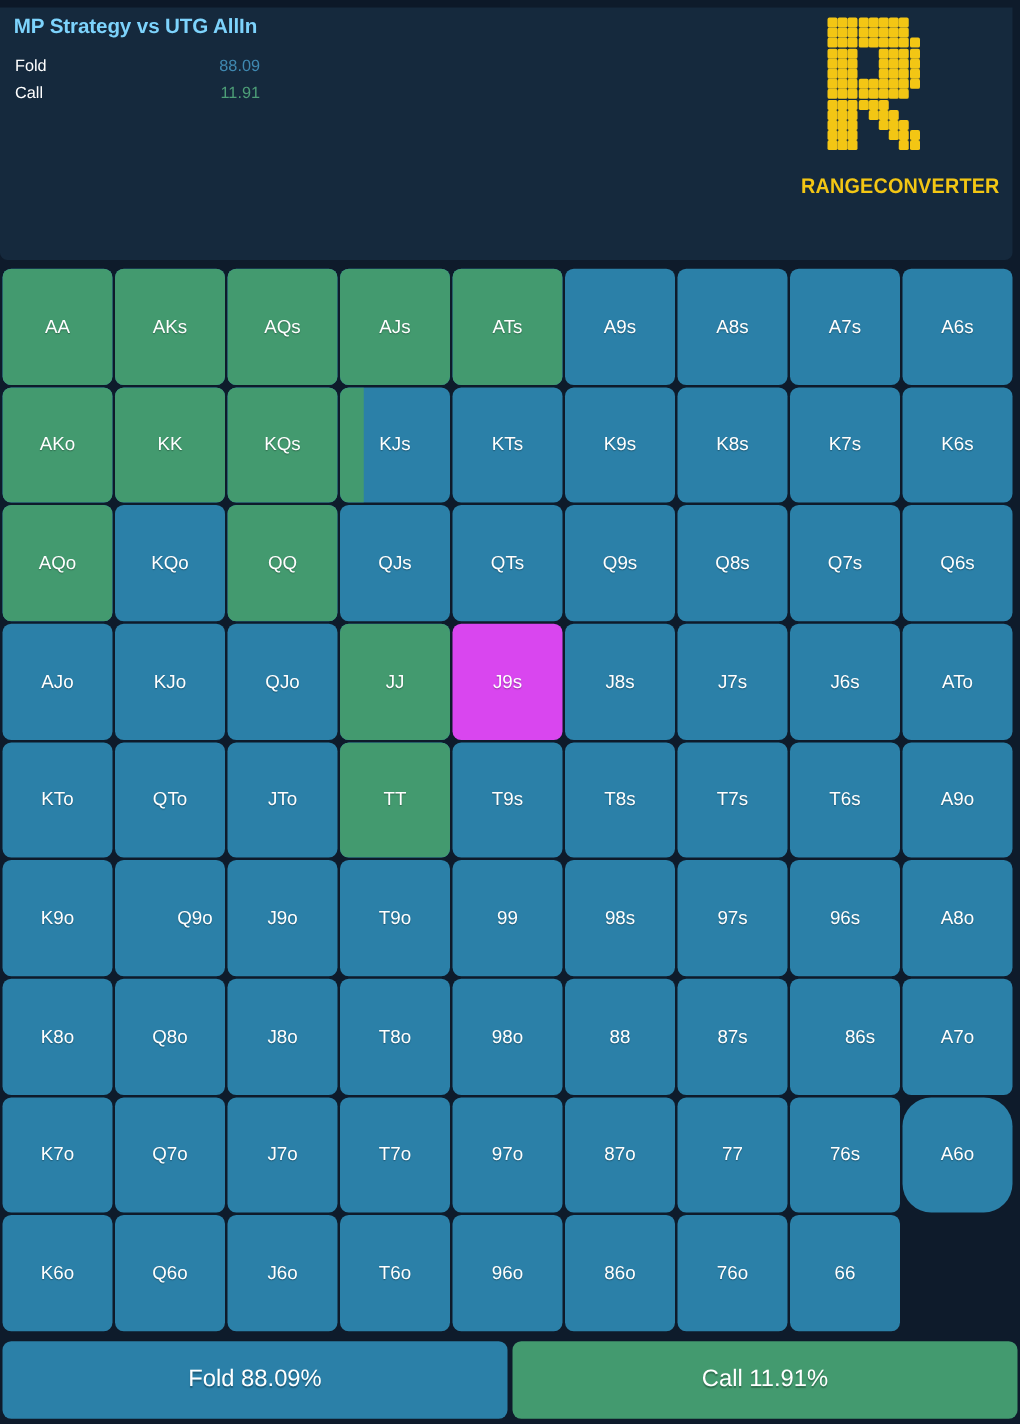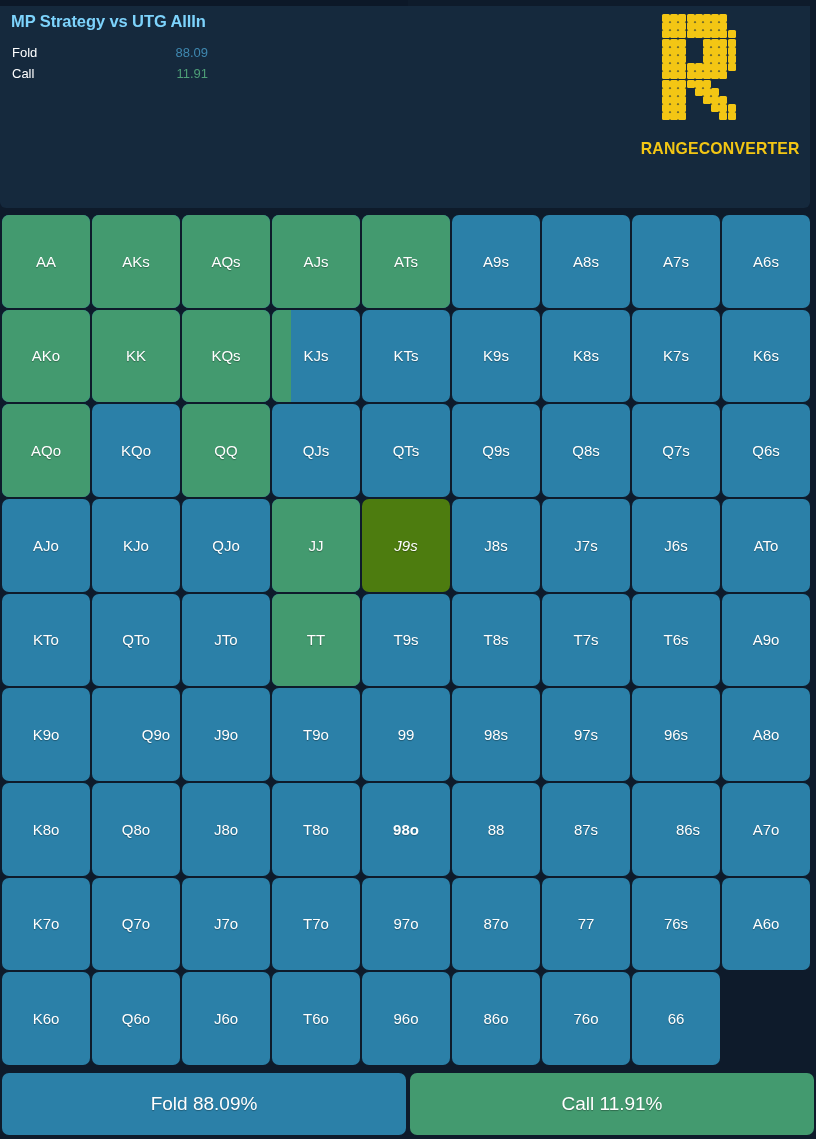--- a/index.html
+++ b/index.html
@@ -424,21 +424,21 @@
       <div class="cell" style="background: rgb(43, 128, 168);">
         <span class="cell-label">KJo</span>
       </div>
       <div class="cell" style="background: rgb(43, 128, 168);">
         <span class="cell-label">QJo</span>
       </div>
       <div class="cell" style="background: rgb(43, 128, 168);">
         <div class="cell-fill" style="width: 100%; background: rgb(67, 154, 111);"></div>
         <span class="cell-label">JJ</span>
       </div>
-      <div class="cell" style="background: #4d7c0f; font-style: italic;">
+      <div class="cell" style="background: #d946ef;">
         <span class="cell-label">J9s</span>
       </div>
       <div class="cell" style="background: rgb(43, 128, 168);">
         <span class="cell-label">J8s</span>
       </div>
       <div class="cell" style="background: rgb(43, 128, 168);">
         <span class="cell-label">J7s</span>
       </div>
       <div class="cell" style="background: rgb(43, 128, 168);">
         <span class="cell-label">J6s</span>
@@ -506,21 +506,21 @@
       </div>
       <div class="cell" style="background: rgb(43, 128, 168);">
         <span class="cell-label">Q8o</span>
       </div>
       <div class="cell" style="background: rgb(43, 128, 168);">
         <span class="cell-label">J8o</span>
       </div>
       <div class="cell" style="background: rgb(43, 128, 168);">
         <span class="cell-label">T8o</span>
       </div>
-      <div class="cell" style="background: rgb(43, 128, 168); font-weight: bold;">
+      <div class="cell" style="background: rgb(43, 128, 168);">
         <span class="cell-label">98o</span>
       </div>
       <div class="cell" style="background: rgb(43, 128, 168);">
         <span class="cell-label">88</span>
       </div>
       <div class="cell" style="background: rgb(43, 128, 168);">
         <span class="cell-label">87s</span>
       </div>
       <div class="cell" style="background: rgb(43, 128, 168); padding-left: 24px;">
         <span class="cell-label">86s</span>
@@ -545,21 +545,21 @@
       </div>
       <div class="cell" style="background: rgb(43, 128, 168); text-align: center;">
         <span class="cell-label">87o</span>
       </div>
       <div class="cell" style="background: rgb(43, 128, 168);">
         <span class="cell-label">77</span>
       </div>
       <div class="cell" style="background: rgb(43, 128, 168);">
         <span class="cell-label">76s</span>
       </div>
-      <div class="cell" style="background: rgb(43, 128, 168);">
+      <div class="cell" style="background: rgb(43, 128, 168); border-radius: 23px;">
         <span class="cell-label">A6o</span>
       </div>
       <div class="cell" style="background: rgb(43, 128, 168);">
         <span class="cell-label">K6o</span>
       </div>
       <div class="cell" style="background: rgb(43, 128, 168);">
         <span class="cell-label">Q6o</span>
       </div>
       <div class="cell" style="background: rgb(43, 128, 168);">
         <span class="cell-label">J6o</span>

